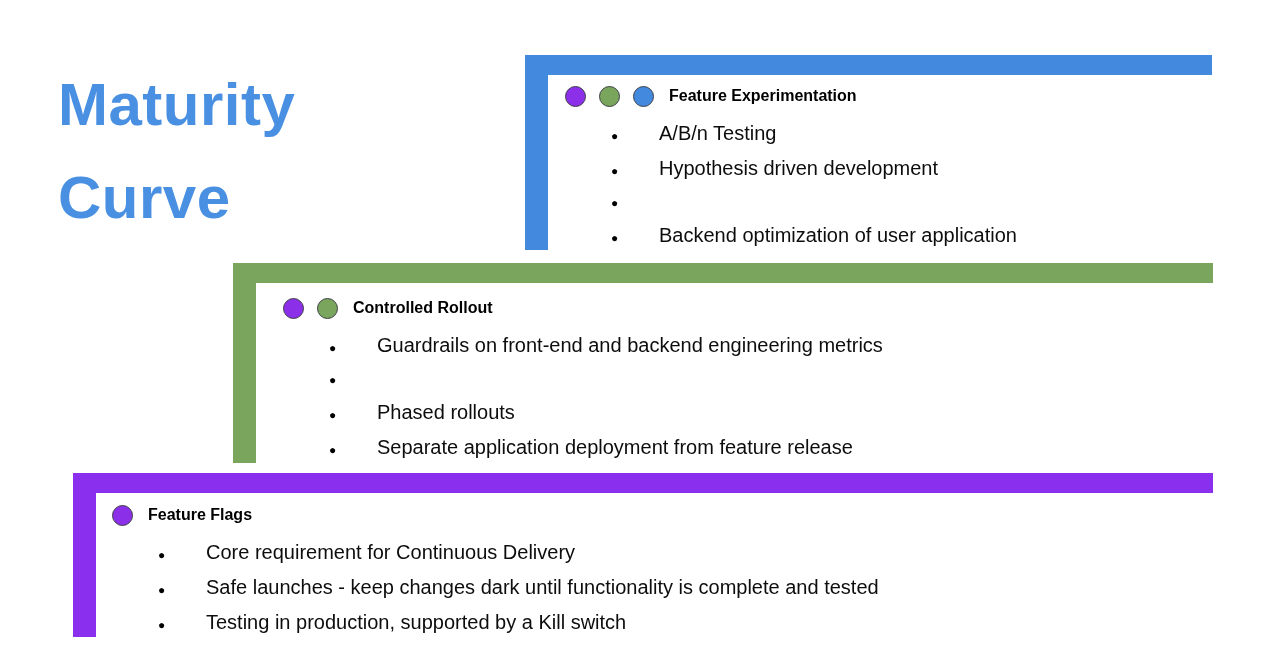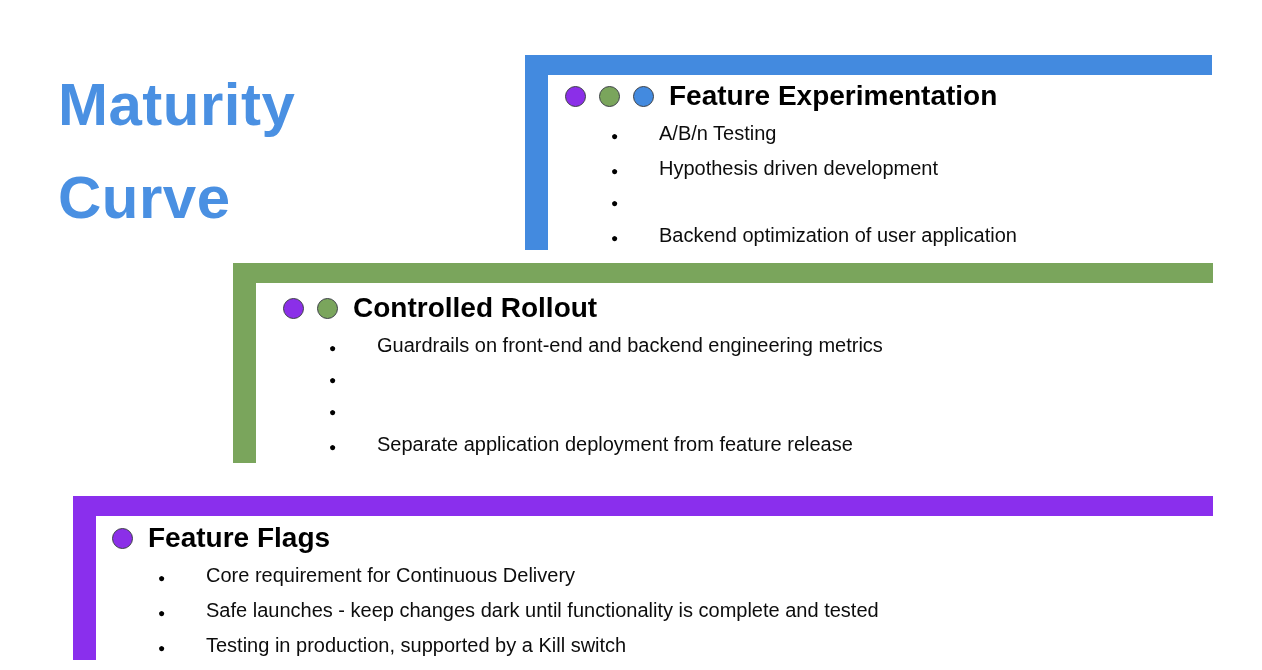--- a/index.html
+++ b/index.html
@@ -44,21 +44,21 @@
   .dot {
     width: 21px;
     height: 21px;
     border-radius: 50%;
     border: 1.5px solid #3d4147;
     box-sizing: border-box;
     margin-right: 13px;
     flex: 0 0 auto;
   }
   .tier-label {
-    font-size: 28px;
+    font-size: 16px;
     font-weight: 700;
     color: #000000;
     white-space: nowrap;
     margin-left: 2px;
   }
   ul.bullets {
     list-style: none;
     margin: 8px 0 0 0;
     padding: 0;
   }
@@ -75,21 +75,21 @@
     width: 48px;
     margin-left: 46px;
     font-size: 12px;
     color: #000000;
   }
   
   #tier-0 { left: 525px; top: 55px;  width: 687px;  height: 195px; }
   #tier-0 .tier-content { padding: 8px 0 0 17px; }   
   #tier-1 { left: 233px; top: 263px; width: 980px;  height: 200px; }
   #tier-1 .tier-content { padding: 12px 0 0 27px; }
-  #tier-2 { left: 73px;  top: 473px; width: 1140px; height: 164px; margin-top: 23px; }
+  #tier-2 { left: 73px;  top: 473px; width: 1140px; height: 164px; }
   #tier-2 .tier-content { padding: 9px 0 0 16px; }
 </style>
 </head>
 <body>
 
 <div class="slide">
 
   <div class="slide-title" style="color: rgb(74, 144, 226);">
     <div>Maturity</div>
     <div>Curve</div>
@@ -137,20 +137,21 @@
       <ul class="bullets">
         <li>
             <span class="bullet-marker">●</span>
             <span>Guardrails on front-end and backend engineering metrics</span>
           </li>
         <li>
             <span class="bullet-marker">●</span>
           </li>
         <li>
             <span class="bullet-marker">●</span>
+            <span>Phased rollouts</span>
           </li>
         <li>
             <span class="bullet-marker">●</span>
             <span>Separate application deployment from feature release</span>
           </li>
       </ul>
     </div>
   </div>
 
   <div class="tier" id="tier-2">

